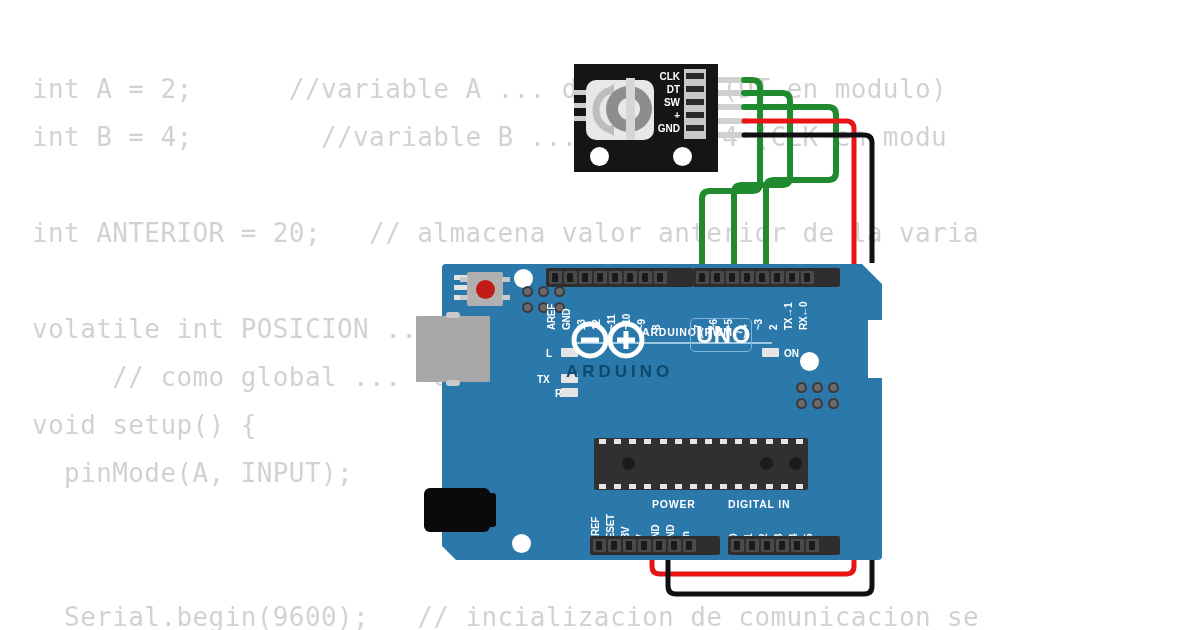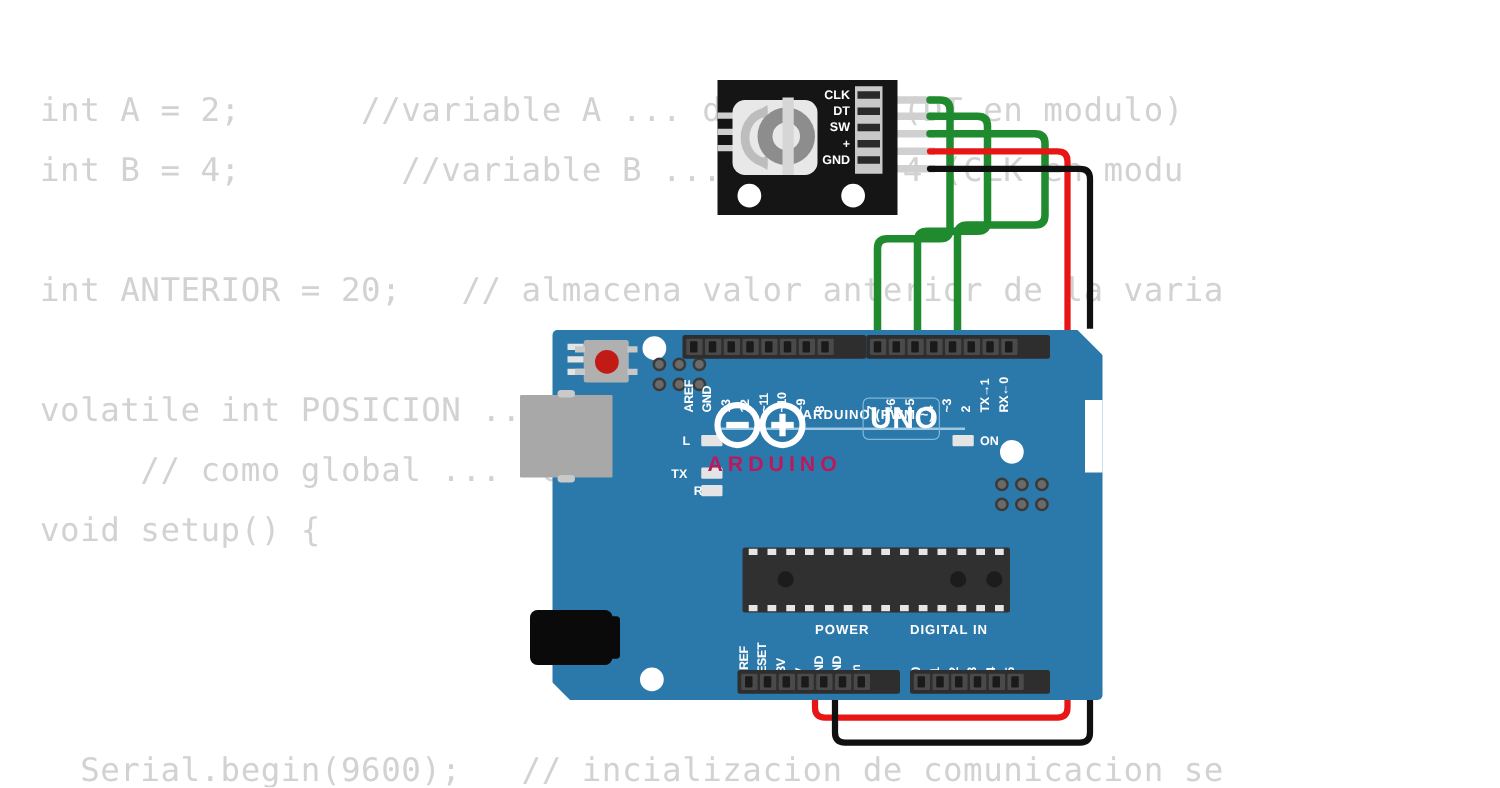--- a/index.html
+++ b/index.html
@@ -383,21 +383,21 @@
   }
 
   #board .logo {
     position: absolute;
     left: 124px; top: 56px;
     width: 86px; height: 40px;
   }
   #board .brand {
     position: absolute;
     left: 124px; top: 98px;
-    color: #be185d;
+    color: #0c4a6e;
     font-family: "Liberation Sans", sans-serif;
     font-size: 17px;
     font-weight: bold;
     letter-spacing: 4px;
   }
   #board .unobox {
     position: absolute;
     left: 248px; top: 54px;
     width: 62px; height: 34px;
     border: 1.5px solid #7fb7d8;
@@ -422,20 +422,21 @@
 
 <div id="stage">
 
   <div id="code-layer">
     <div class="code-line" style="left:32px; top:74px;">int A = 2;      //variable A ... digital 2 (DT en modulo)</div>
     <div class="code-line" style="left:32px; top:122px;">int B = 4;        //variable B ... digital 4 (CLK en modu</div>
     <div class="code-line" style="left:32px; top:218px;">int ANTERIOR = 20;   // almacena valor anterior de la varia</div>
     <div class="code-line" style="left:32px; top:314px;">volatile int POSICION ... POSICION con valor :</div>
     <div class="code-line" style="left:32px; top:362px;">     // como global ...  opcie ISR (encoder)</div>
     <div class="code-line" style="left:32px; top:410px;">void setup() {</div>
+    <div class="code-line" style="left:32px; top:458px;">  pinMode(A, INPUT);</div>
     <div class="code-line" style="left:32px; top:602px;">  Serial.begin(9600);   // incializacion de comunicacion se</div>
   </div>
 
   <div id="circuit-layer">
 
     <svg id="wires" viewBox="0 0 1200 630">
 
       <g stroke="#d0d0d0" stroke-width="6" fill="none">
         <line x1="700" y1="80" x2="748" y2="80"></line>
         <line x1="700" y1="93" x2="748" y2="93"></line>

